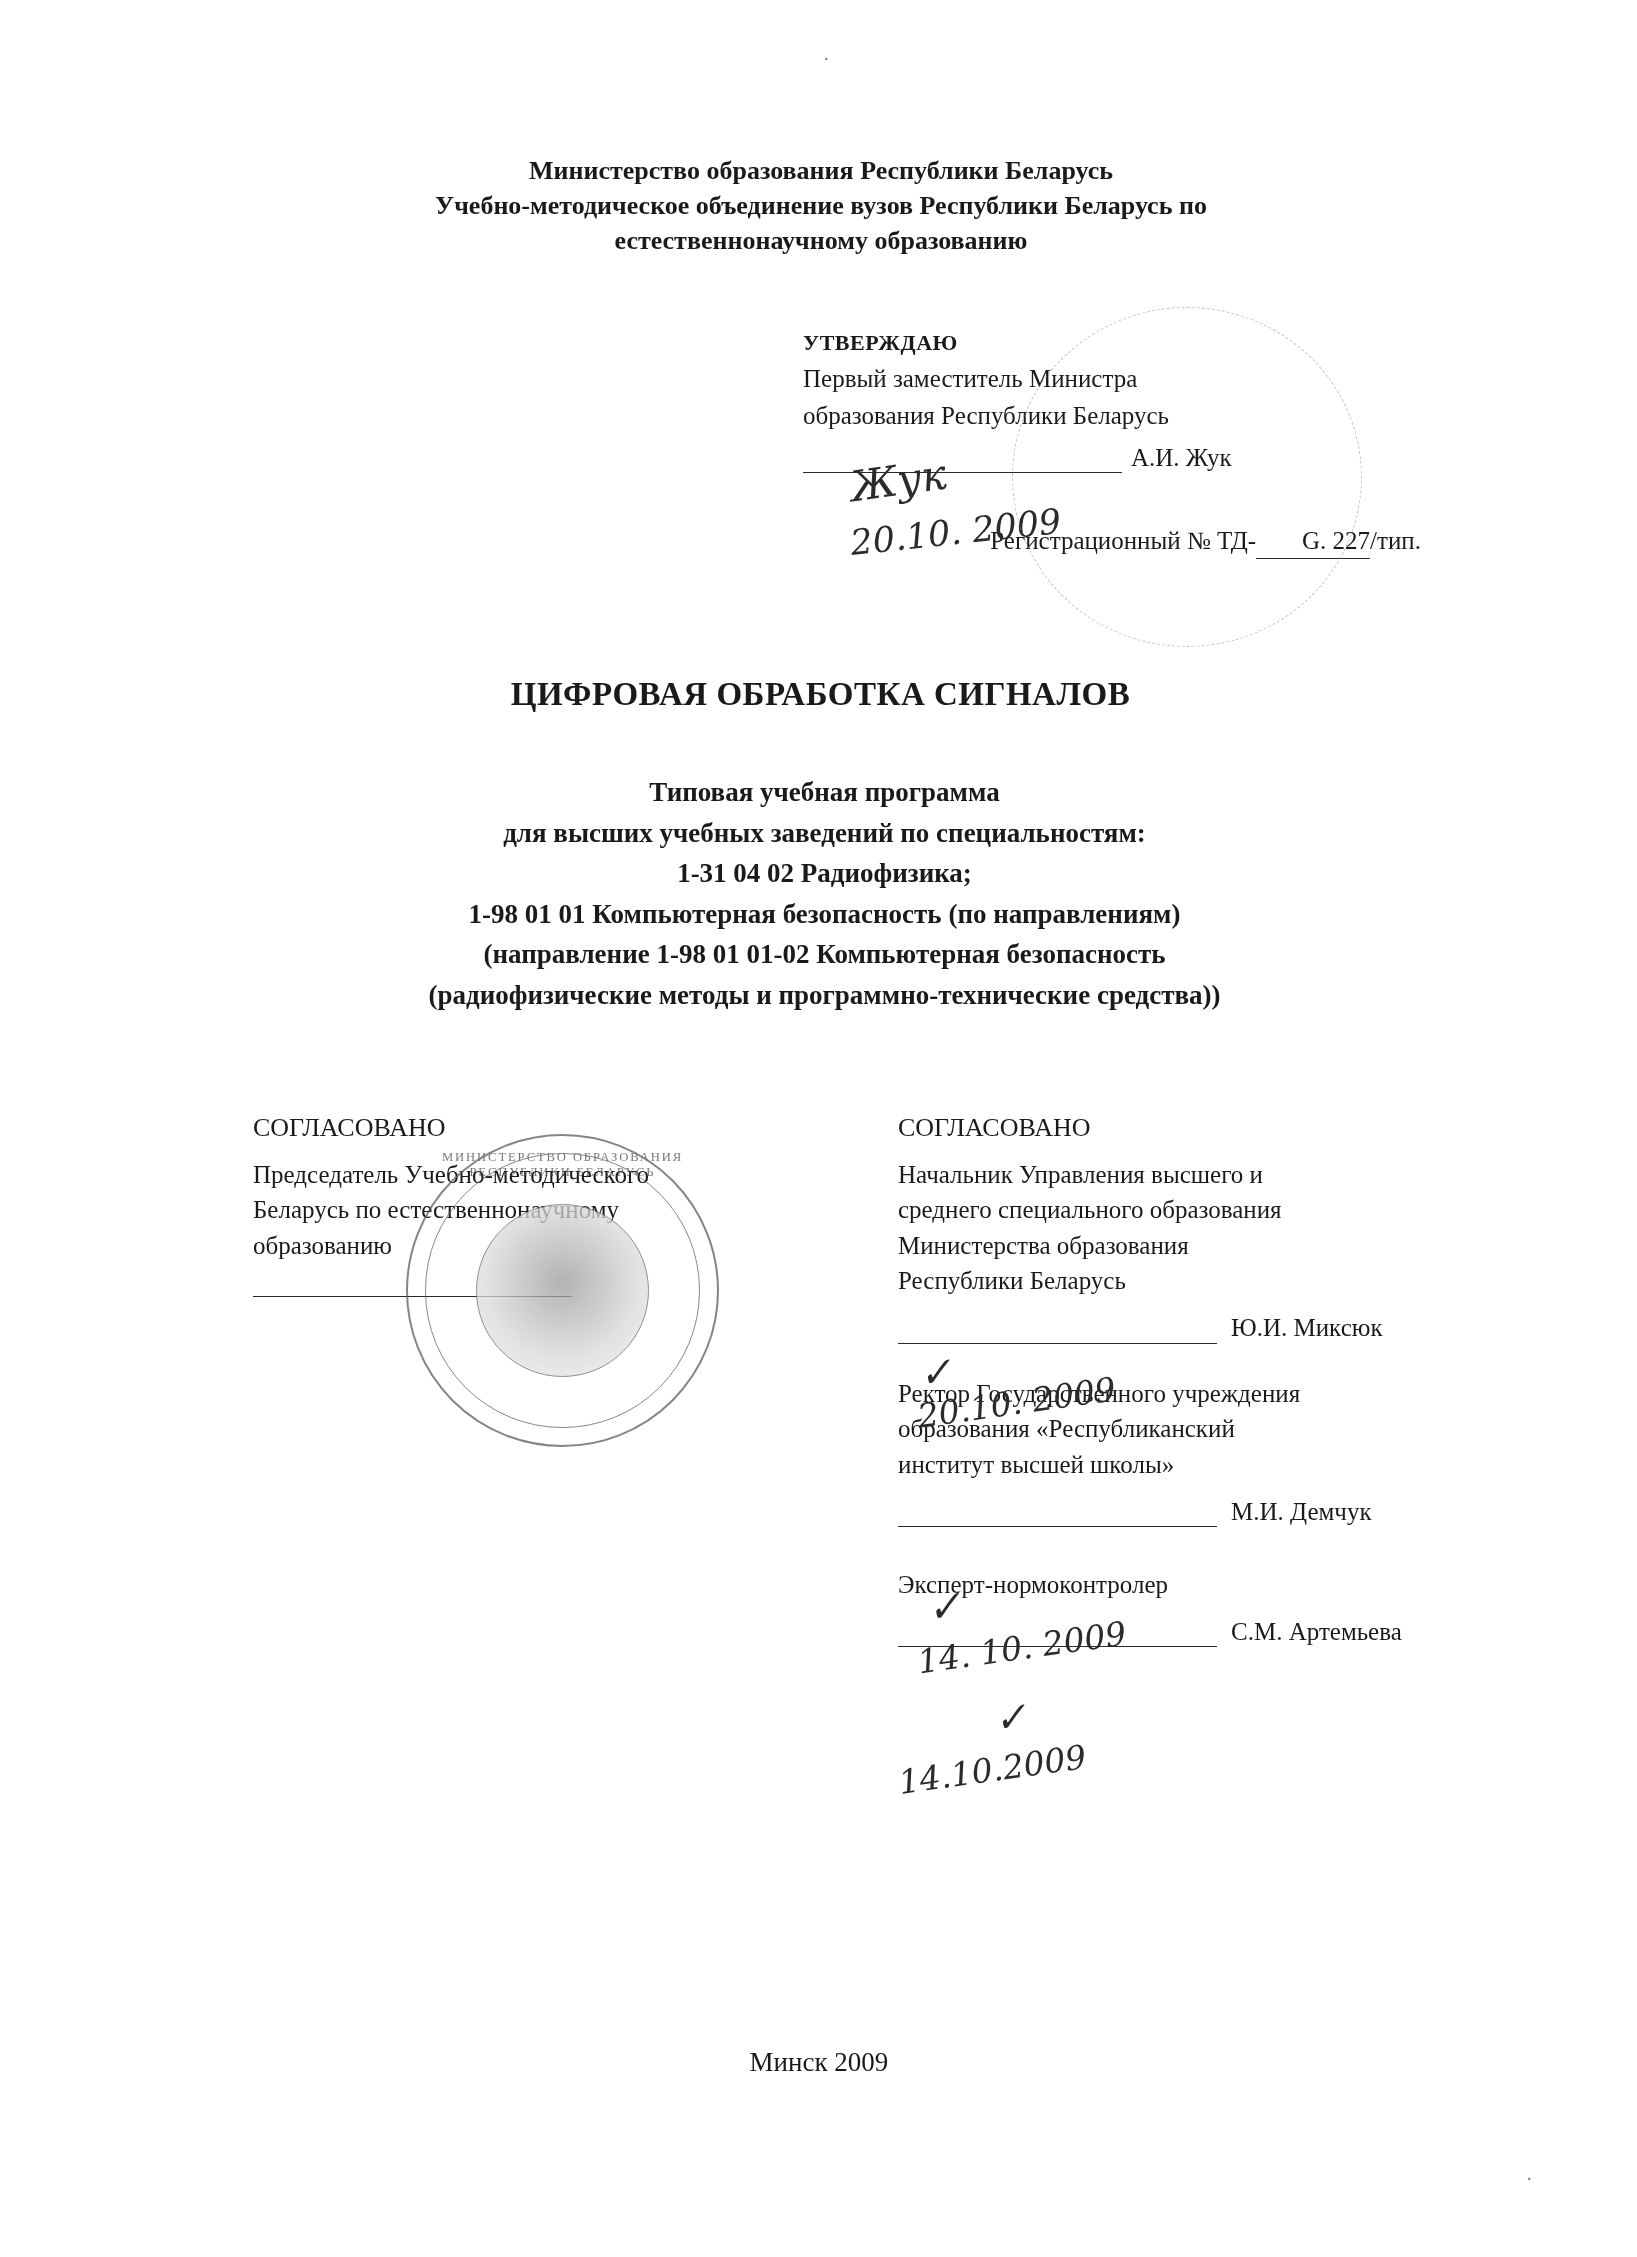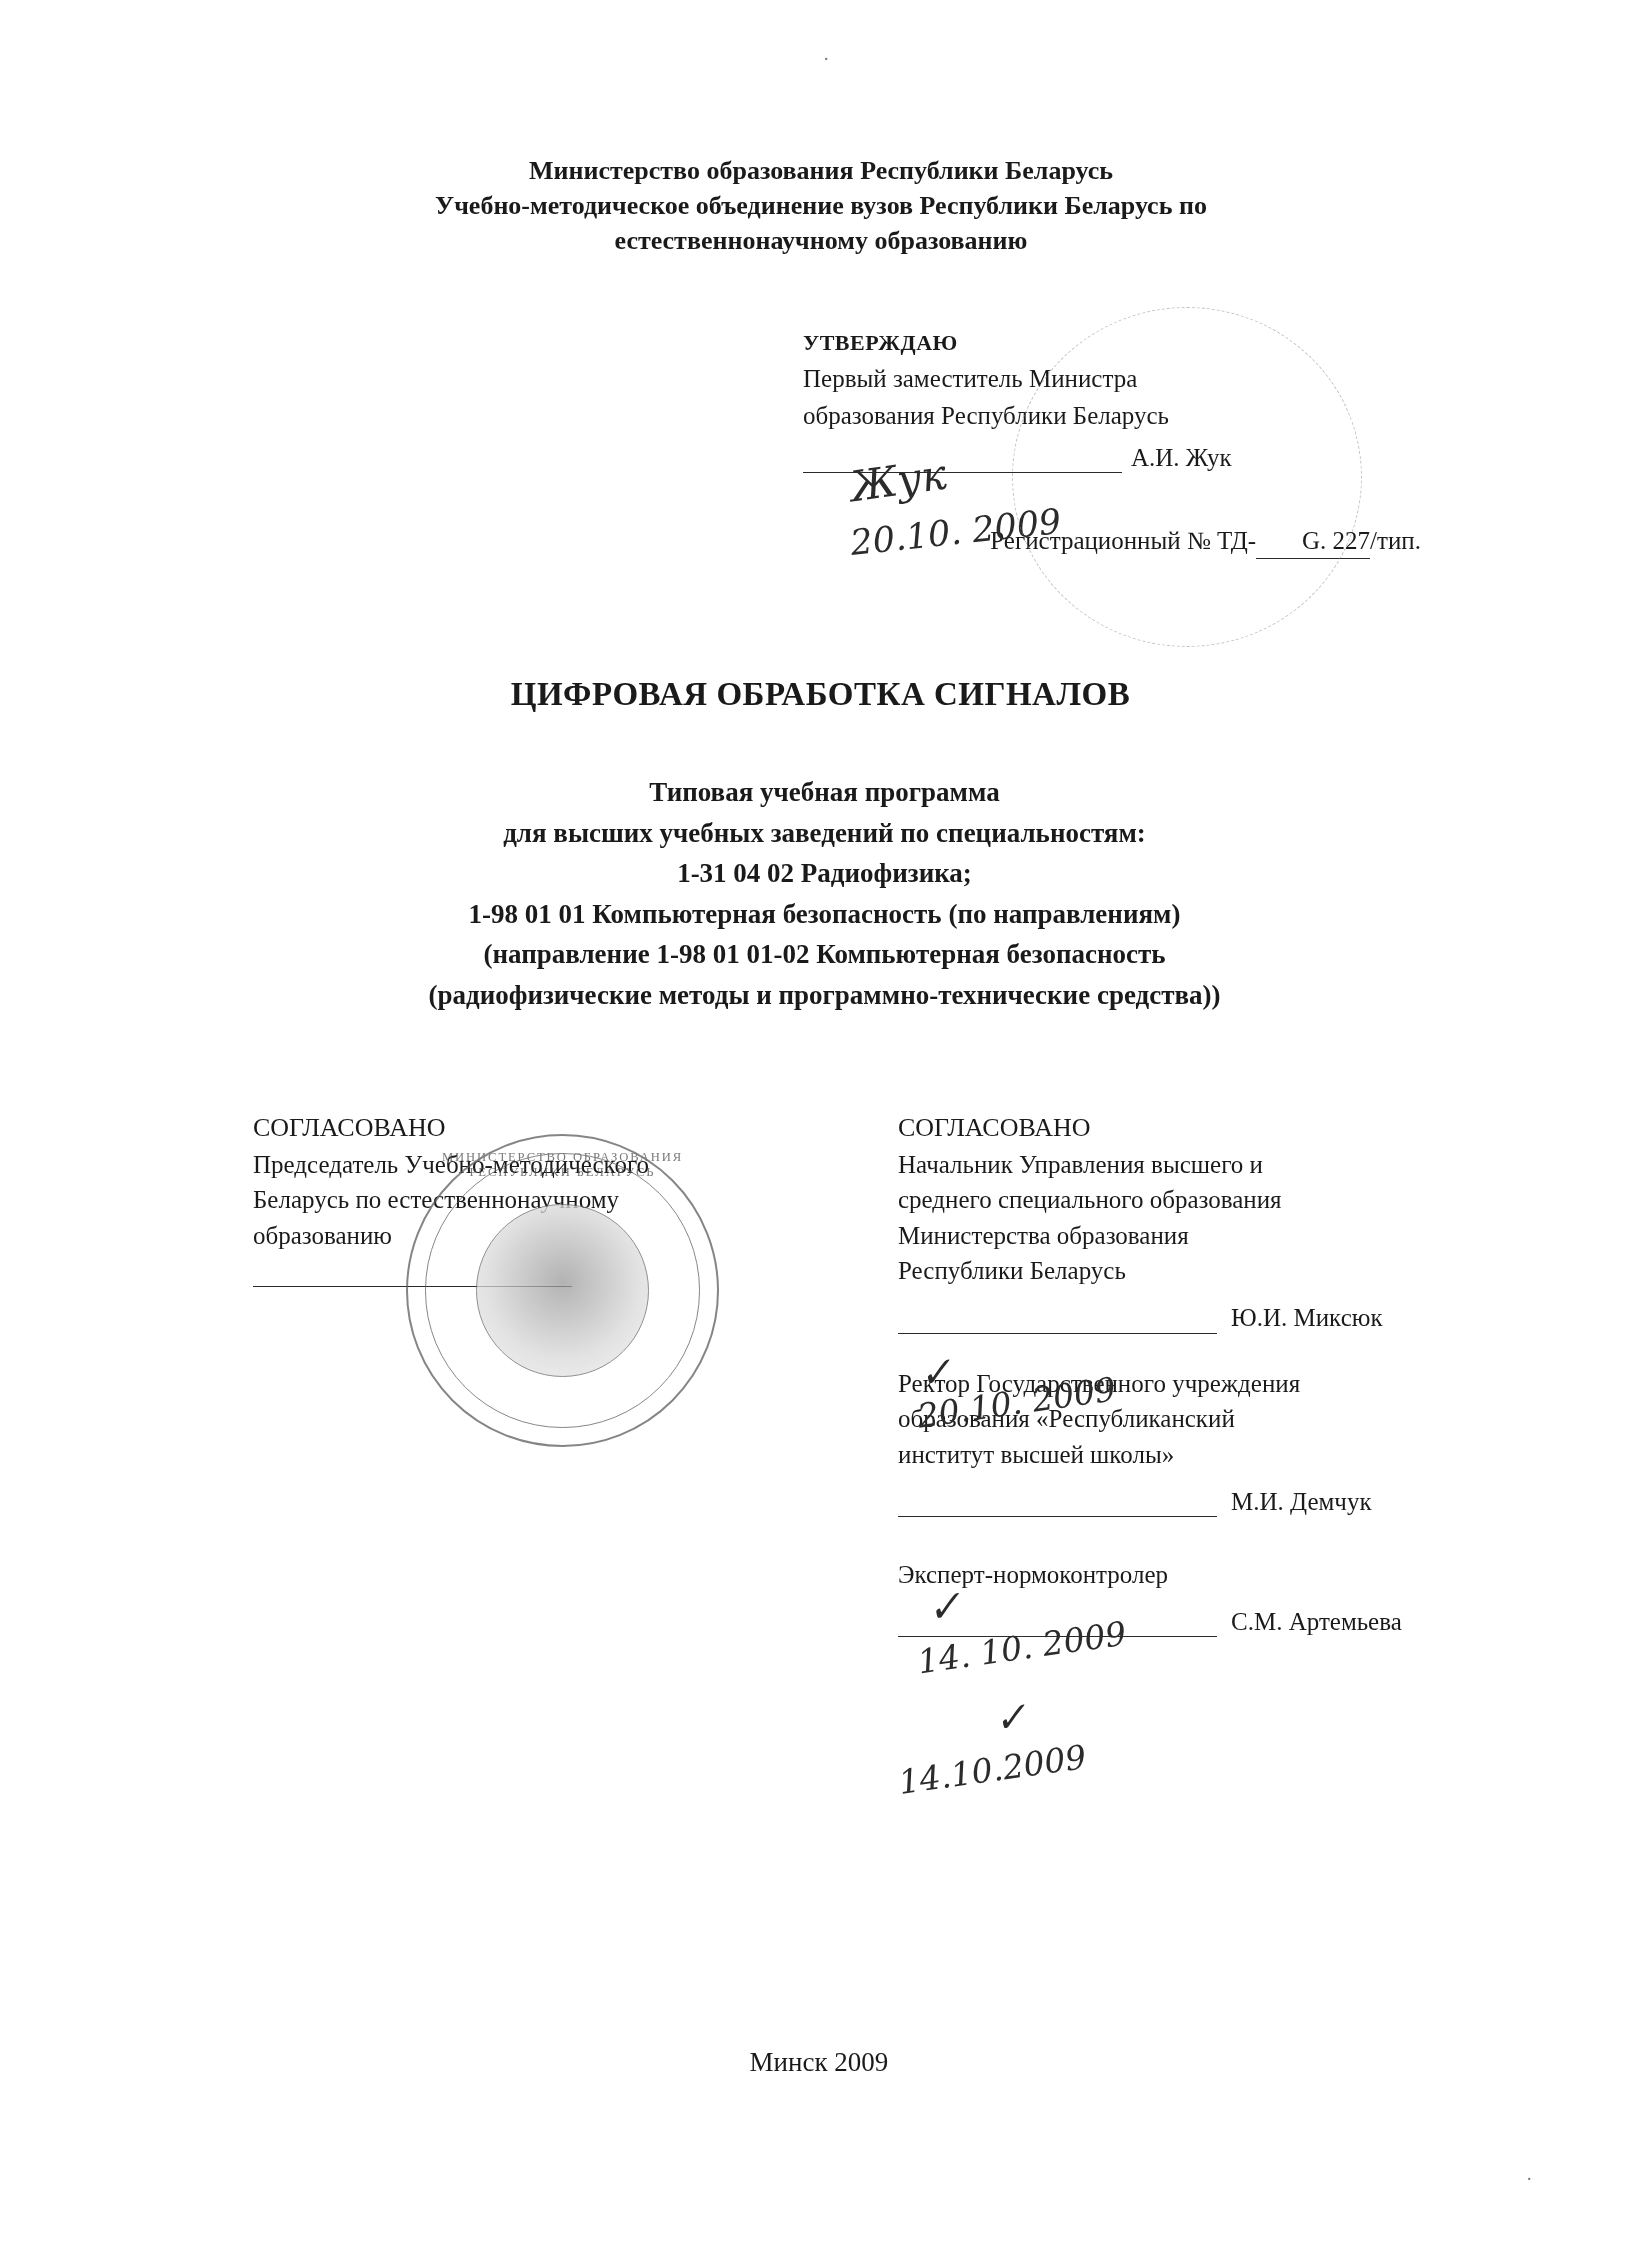--- a/index.html
+++ b/index.html
@@ -140,21 +140,21 @@
   .agree-right {
     position: absolute;
     top: 1110px;
     left: 898px;
     width: 599px;
     font-size: 25px;
     line-height: 1.42;
   }
   .agree-head {
     font-size: 26px;
-    margin-bottom: 0;
+    margin-bottom: 10px;
   }
   .name-row {
     position: relative;
     margin-top: 9.7px;
     height: 42px;
   }
   .name-row .sig-line {
     width: 319px;
   }
   .name-row .nm {

